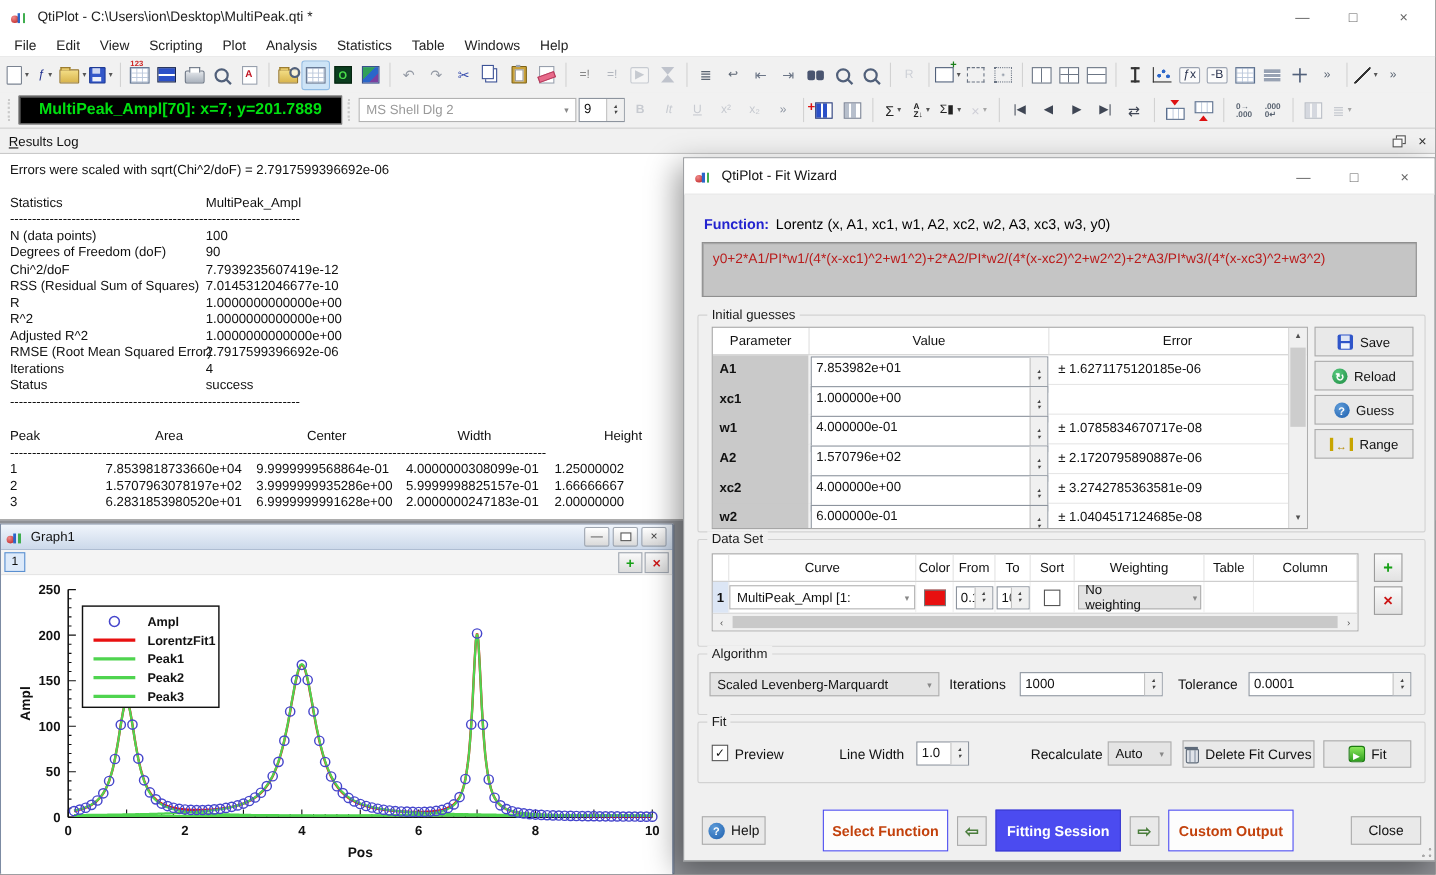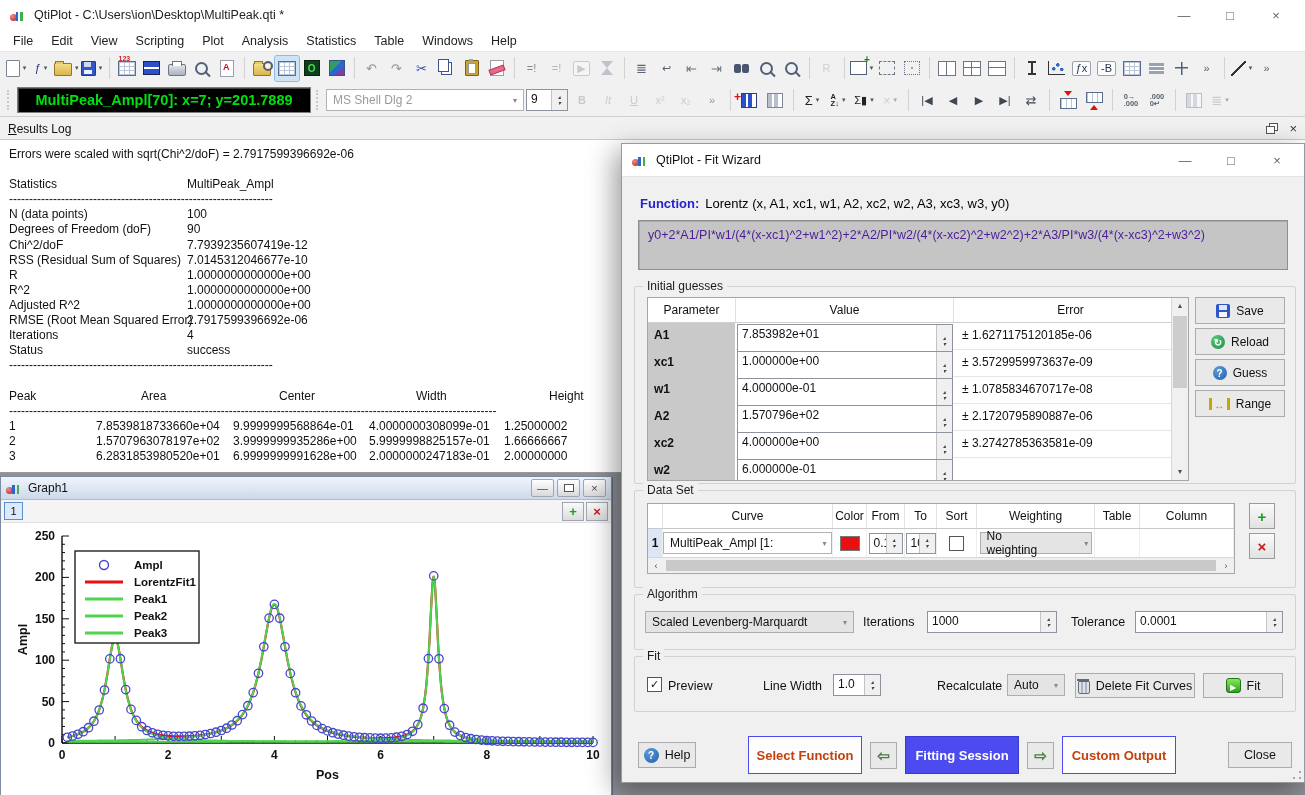--- a/index.html
+++ b/index.html
@@ -141,21 +141,21 @@
   
   #wizard{left:621px;top:143px;width:684px;height:640px;background:#f0f0f0;border:1px solid #97999c;
           box-shadow:-6px 8px 26px rgba(0,0,0,.4);z-index:30;box-sizing:border-box;}
   #wz-titlebar{height:32px;background:#fff;display:flex;align-items:center;padding:0 4px 0 10px;border-bottom:1px solid #e4e4e4;}
   #wz-titlebar .t{margin-left:8px;font-size:12.5px;color:#111;}
   #wz-titlebar .ctls{margin-left:auto;display:flex;}
   #wz-func{position:absolute;left:18px;top:52px;font-size:13px;}
   #wz-func .fl{font-weight:bold;color:#2323cf;margin-right:6px;}
   #wz-func .fs{color:#000000;}
   #wz-formula{position:absolute;left:16px;top:76px;width:650px;height:50px;background:#c5c5c5;border:1px solid #8f8f8f;
-              box-shadow:inset 1px 1px 0 #aaa;font-size:12.5px;line-height:20px;padding:4px 9px;box-sizing:border-box;color:#4c1d95;word-break:break-all;}
+              box-shadow:inset 1px 1px 0 #aaa;font-size:12.5px;line-height:20px;padding:4px 9px;box-sizing:border-box;color:#b91c1c;word-break:break-all;}
   .grp{position:absolute;border:1px solid #d2d2d2;border-radius:2px;}
   .glabel{position:absolute;top:-8px;left:8px;background:#f0f0f0;padding:0 4px;font-size:12px;color:#1a1a1a;}
   #grp-ig{left:12px;top:142px;width:660px;height:196px;}
   #ig-table{position:absolute;left:12px;top:10px;width:540px;height:182px;background:#fff;border:1px solid #a6a6a6;overflow:hidden;}
   .ig-h{display:grid;grid-template-columns:88px 218px 1fr;height:24px;line-height:24px;border-bottom:1px solid #cfcfcf;}
   .ig-h span{text-align:center;font-size:12px;border-right:1px solid #e0e0e0;padding-right:17px0;}
   .ig-r{display:grid;grid-template-columns:88px 218px 1fr;height:26px;border-bottom:1px solid #e6e6e6;}
   .ig-r .p{background:#c9c9c9;font-weight:bold;padding-left:6px;line-height:25px;border-right:1px solid #fff;font-size:12px;}
   .ig-r .v{padding:1px;}
   .ig-r .v .nspin{height:33px;}
@@ -854,21 +854,20 @@
               <span class="p">xc1</span>
               <span class="v">
                 <span class="nspin">
                   <span class="val">1.000000e+00</span>
                   <span class="sb">
                     <i>▴</i>
                     <i>▾</i>
                   </span>
                 </span>
               </span>
-              <span class="e">± 3.5729959973637e-09</span>
             </div>
             <div class="ig-r">
               <span class="p">w1</span>
               <span class="v">
                 <span class="nspin">
                   <span class="val">4.000000e-01</span>
                   <span class="sb">
                     <i>▴</i>
                     <i>▾</i>
                   </span>
@@ -906,20 +905,21 @@
               <span class="p">w2</span>
               <span class="v">
                 <span class="nspin">
                   <span class="val">6.000000e-01</span>
                   <span class="sb">
                     <i>▴</i>
                     <i>▾</i>
                   </span>
                 </span>
               </span>
+              <span class="e">± 1.0404517124685e-08</span>
             </div>
           </div>
         <div class="vsb">
           <span class="a up i-sbu">▲</span>
           <span class="th"></span>
           <span class="a dn i-sbd">▼</span>
         </div>
       </div>
       <div class="igbtn" style="top:10px;align-items:center;">
           <span class="ic ic-save"></span>

